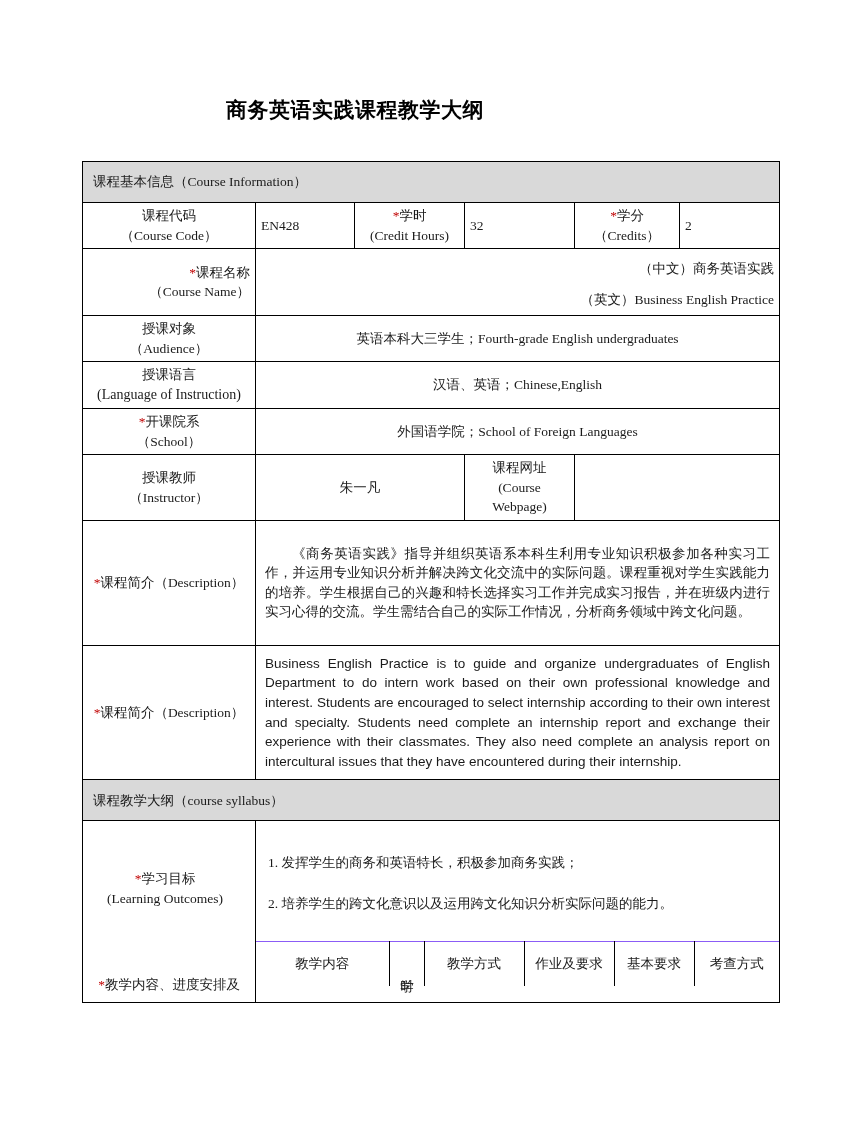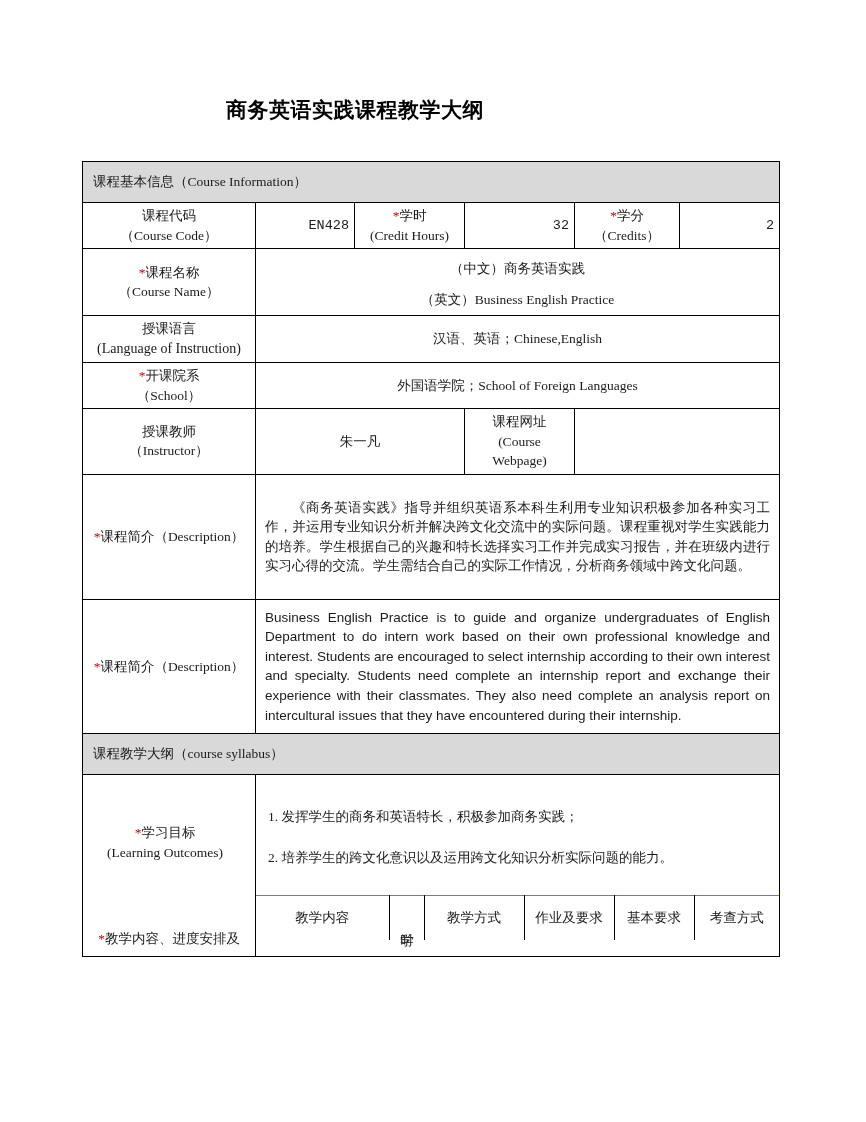--- a/index.html
+++ b/index.html
@@ -56,21 +56,21 @@
     height: 34px;
     padding-left: 10px !important;
     text-align: left;
   }
   .lbl {
     text-align: center;
     font-size: 13.5px;
     line-height: 1.5;
   }
   .ctr { text-align: center; }
-  .val-ctr { text-align: right; font-size: 13.5px; font-family: Liberation Mono, monospace; }
+  .val-ctr { text-align: left; font-size: 13.5px; }
   .req { color: #c00000; }
   .para {
     text-align: justify;
     font-size: 13px;
     line-height: 1.62;
     padding: 8px 9px !important;
     vertical-align: middle;
   }
   .para-cn {
     font-family: "Liberation Serif", "DejaVu Serif", serif;
@@ -108,21 +108,21 @@
   table.inner td:first-child { border-left: none; }
   table.inner td:last-child { border-right: none; }
   .vert {
     writing-mode: vertical-rl;
     text-orientation: upright;
     display: inline-block;
     line-height: 1.05;
     letter-spacing: 0;
   }
   .row-h-small td { height: 38px; }
-  .tall { height: 60px; }
+  .tall { height: 60px; text-align: right; }
 </style>
 </head>
 <body>
 
 <div class="page">
 
   <div class="doc-title">商务英语实践课程教学大纲</div>
 
   <table class="syllabus">
     <colgroup>
@@ -162,20 +162,27 @@
         <span class="req">*</span><span>课程名称</span><br>
         <span>（Course Name）</span>
       </td>
       <td class="ctr tall" colspan="5">
         <div style="padding:4px 0 12px 0">（中文）商务英语实践</div>
         <div>（英文）Business English Practice</div>
       </td>
     </tr>
 
 
+    <tr class="row-h-small">
+      <td class="lbl">
+        <span>授课对象</span><br>
+        <span>（Audience）</span>
+      </td>
+      <td class="ctr" colspan="5">英语本科大三学生；Fourth-grade English undergraduates</td>
+    </tr>
 
     <tr class="row-h-small">
       <td class="lbl">
         <span>授课语言</span><br>
         <span style="font-size:14px">(Language of Instruction)</span>
       </td>
       <td class="ctr" colspan="5">汉语、英语；Chinese,English</td>
     </tr>
 
     <tr class="row-h-small">

